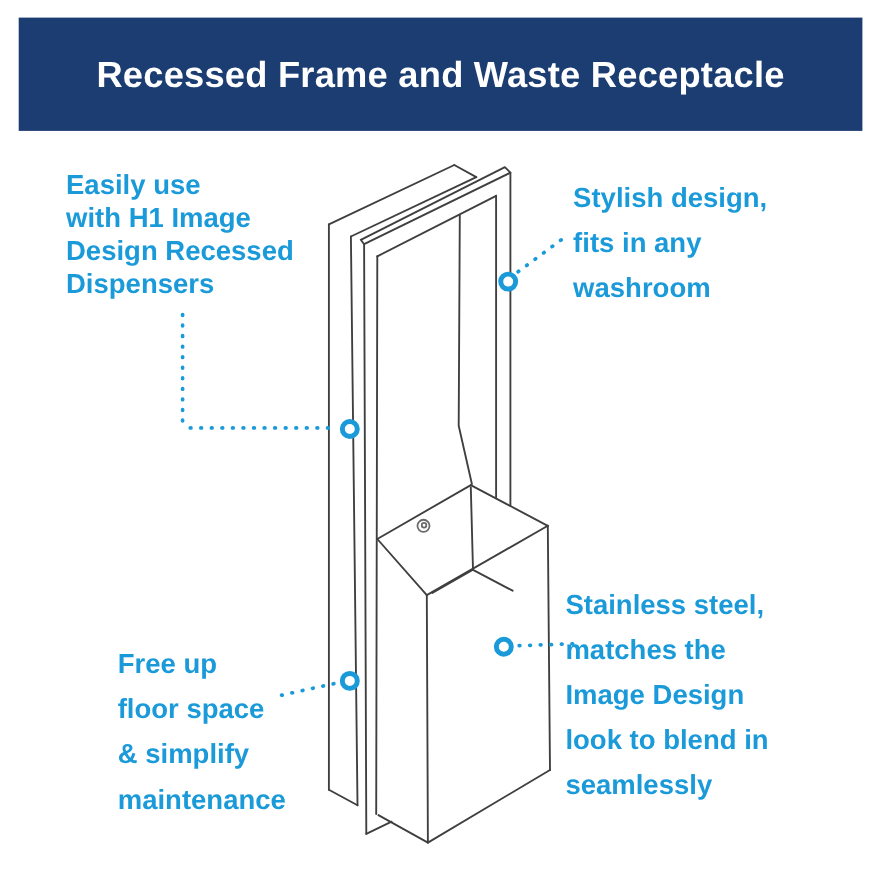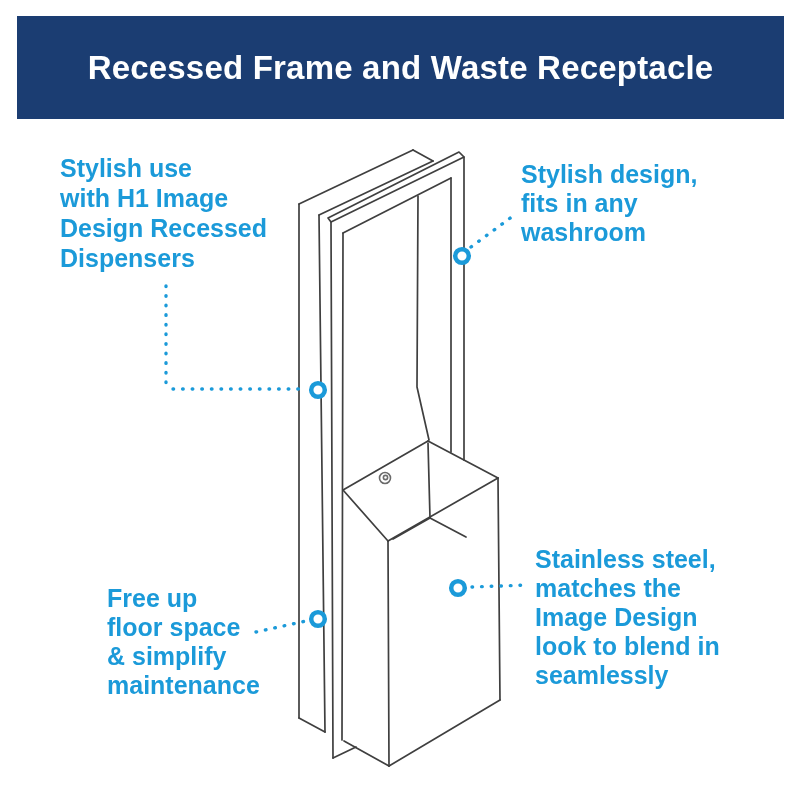--- a/index.html
+++ b/index.html
@@ -22,26 +22,26 @@
     margin:0;color:var(--header-text);font-size:33px;font-weight:bold;
     letter-spacing:0.2px;white-space:nowrap;
   }
   .art-svg{position:absolute;left:0;top:0;width:800px;height:800px;}
   .ln{fill:none;stroke:var(--line-gray);stroke-width:1.7;stroke-linecap:round;stroke-linejoin:round;}
   .lock{fill:#ffffff;stroke:#6a6a6a;stroke-width:1.6;}
   .dots{fill:none;stroke:var(--callout-blue);stroke-width:3.4;stroke-linecap:round;stroke-dasharray:0.6 9;}
   .ring{fill:#ffffff;stroke:var(--callout-blue);stroke-width:4.5;}
   .callout{
     position:absolute;color:var(--callout-blue);font-weight:bold;font-size:25px;
-    line-height:29px;white-space:pre-line;
+    line-height:41px;white-space:pre-line;
   }
   .c1{left:60px;top:153px;line-height:30px;}
   .c2{left:521px;top:160px;}
   .c3{left:107px;top:584px;}
-  .c4{left:535px;top:530px;margin-top:15px;}
+  .c4{left:514px;top:530px;}
 </style>
 </head>
 <body>
 
 <div class="stage">
 
   <header class="title-bar">
     <h1>Recessed Frame and Waste Receptacle</h1>
   </header>
 
@@ -91,21 +91,21 @@
       <circle class="ring" cx="318" cy="390" r="6.8"></circle>
       <path class="dots" d="M471,247 L513,216"></path>
       <circle class="ring" cx="462" cy="256" r="6.8"></circle>
       <path class="dots" d="M256,632 L306,621"></path>
       <circle class="ring" cx="318" cy="619" r="6.8"></circle>
       <path class="dots" d="M472,587 L527,585"></path>
       <circle class="ring" cx="458" cy="588" r="6.8"></circle>
     </g>
   </svg>
 
-  <div class="callout c1">Stylish use
+  <div class="callout c1">Easily use
 with H1 Image
 Design Recessed
 Dispensers</div>
   <div class="callout c2">Stylish design,
 fits in any
 washroom</div>
   <div class="callout c3">Free up
 floor space
 &amp; simplify
 maintenance</div>

